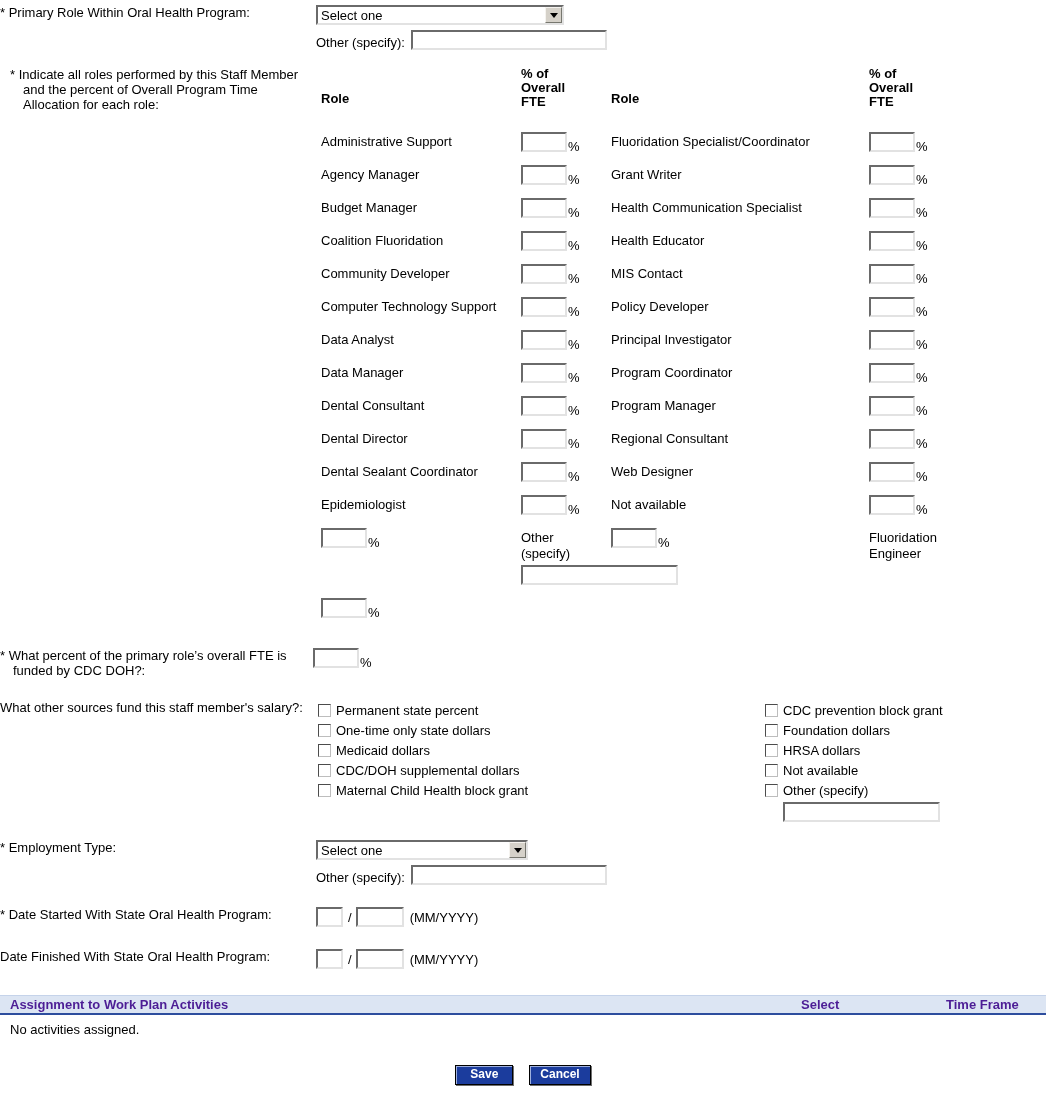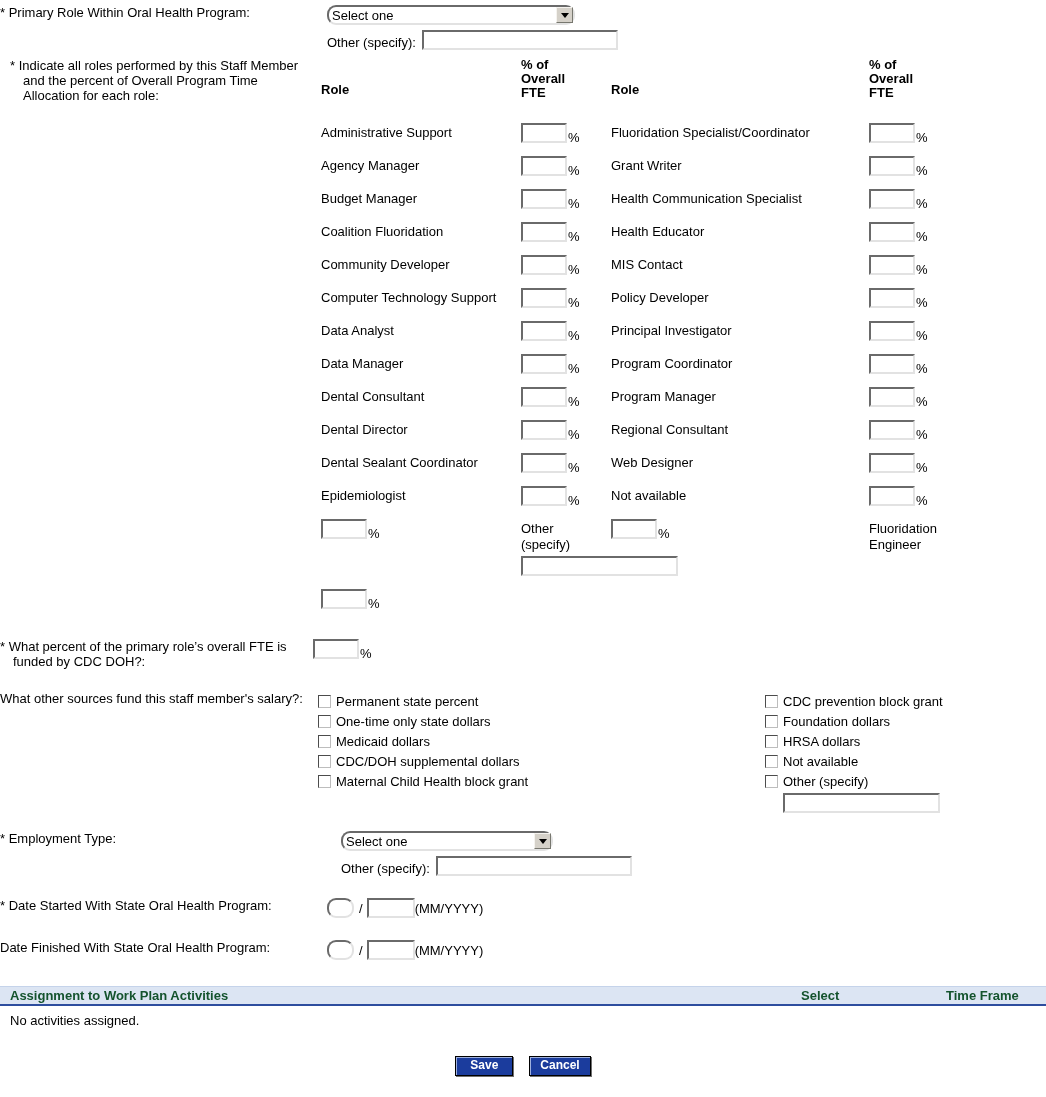--- a/index.html
+++ b/index.html
@@ -23,57 +23,57 @@
   .select-box { display:inline-flex; height:20px; border:2px solid; border-color:#6a6a6a #e2e2e2 #e2e2e2 #6a6a6a;
                 background:#fff; align-items:center; cursor:default; }
   .sel-w248 { width:248px; } .sel-w212 { width:212px; }
   .sel-text { flex:1; padding-left:3px; white-space:nowrap; overflow:hidden; }
   .sel-arrow { width:17px; height:16px; flex:0 0 17px; background:#d5d1c9; border:1px solid;
                border-color:#f5f3ef #77776f #77776f #f5f3ef; display:flex; align-items:center; justify-content:center; }
   .sel-arrow::after { content:""; width:0; height:0; border:4px solid transparent; border-top:5px solid #000; margin-top:5px; }
 
   .other-line { margin-top:5px; display:flex; align-items:flex-end; }
   .other-line .tbx { margin-left:6px; }
-  .ml3 { margin-left:14px;border-radius:9px; }
-
-  
-  .roles-wrap { margin-top:8px;justify-content:center; }
+  .ml3 { margin-left:3px; }
+
+  
+  .roles-wrap { margin-top:17px;justify-content:center; }
   .roles-grid { display:grid; grid-template-columns:200px 90px 258px 98px; row-gap:13px; flex:1; }
   .rg-cell { padding-left:8px; line-height:16px; }
   .rg-h { font-weight:bold; align-self:end; padding-bottom:12px; }
   .fteh { width:56px; font-weight:bold; line-height:14px; padding-bottom:10px; padding-left:8px; align-self:end; }
   .rlabel { padding-top:2px; }
   .sub-input { display:block; margin-top:3px; width:157px; }
 
   
   .cdc-row { margin-top:30px; }
 
   
   .fund-row { margin-top:22px; }
   .chk-cols { display:flex; }
   .chk-col1 { width:452px; padding-left:5px; }
   .chk-col2 { flex:1; }
   .chk-line { display:flex; align-items:center; height:20px; }
   .cb { appearance:none; -webkit-appearance:none; width:13px; height:13px; background:#fff; margin:0 5px 0 0;
         border:1px solid; border-color:#4c4c4c #bdbdbd #bdbdbd #4c4c4c; flex:0 0 13px; }
   .chk-other-input { margin-left:18px; margin-top:2px; width:157px; }
 
-  .emp-row { margin-top:18px;gap:14px; }
+  .emp-row { margin-top:18px; }
   .date-row { margin-top:22px; }
   .date-line { display:flex; align-items:center; }
   .mm { width:27px; } .yyyy { width:48px; margin-left:4px; }
   .slash { margin-left:5px; }
-  .fmt { }
+  .fmt { margin-left:6px; }
   .attach-row { margin-top:20px; }
   .attach-note { padding-top:0; }
 
   
   .act-wrap { margin-top:26px; }
   .act-bar { display:flex; align-items:center; background:#dce5f3; border-top:1px solid #c5d3ea;
-             border-bottom:2px solid #2d4d9e; height:20px; font-weight:bold; color:#14532d; }
+             border-bottom:2px solid #2d4d9e; height:20px; font-weight:bold; color:#4c1d95; }
   .act-col1 { flex:1; padding-left:10px; }
   .act-col2 { width:145px; }
   .act-col3 { width:100px; }
   .act-empty { margin:7px 0 0 10px; }
 
   
   .btn-row { margin-top:28px; display:flex; justify-content:center; gap:16px; padding-bottom:12px; }
   .btn { background:#1b3c9d; color:#fff; font:bold 12px "Liberation Sans", sans-serif; height:20px; min-width:58px;
          border:1px solid #000; box-shadow:1px 1px 0 #6f6f6f, inset 1px 1px 0 #9fb0dd; padding:1px 10px 3px; cursor:pointer; }
 </style>

